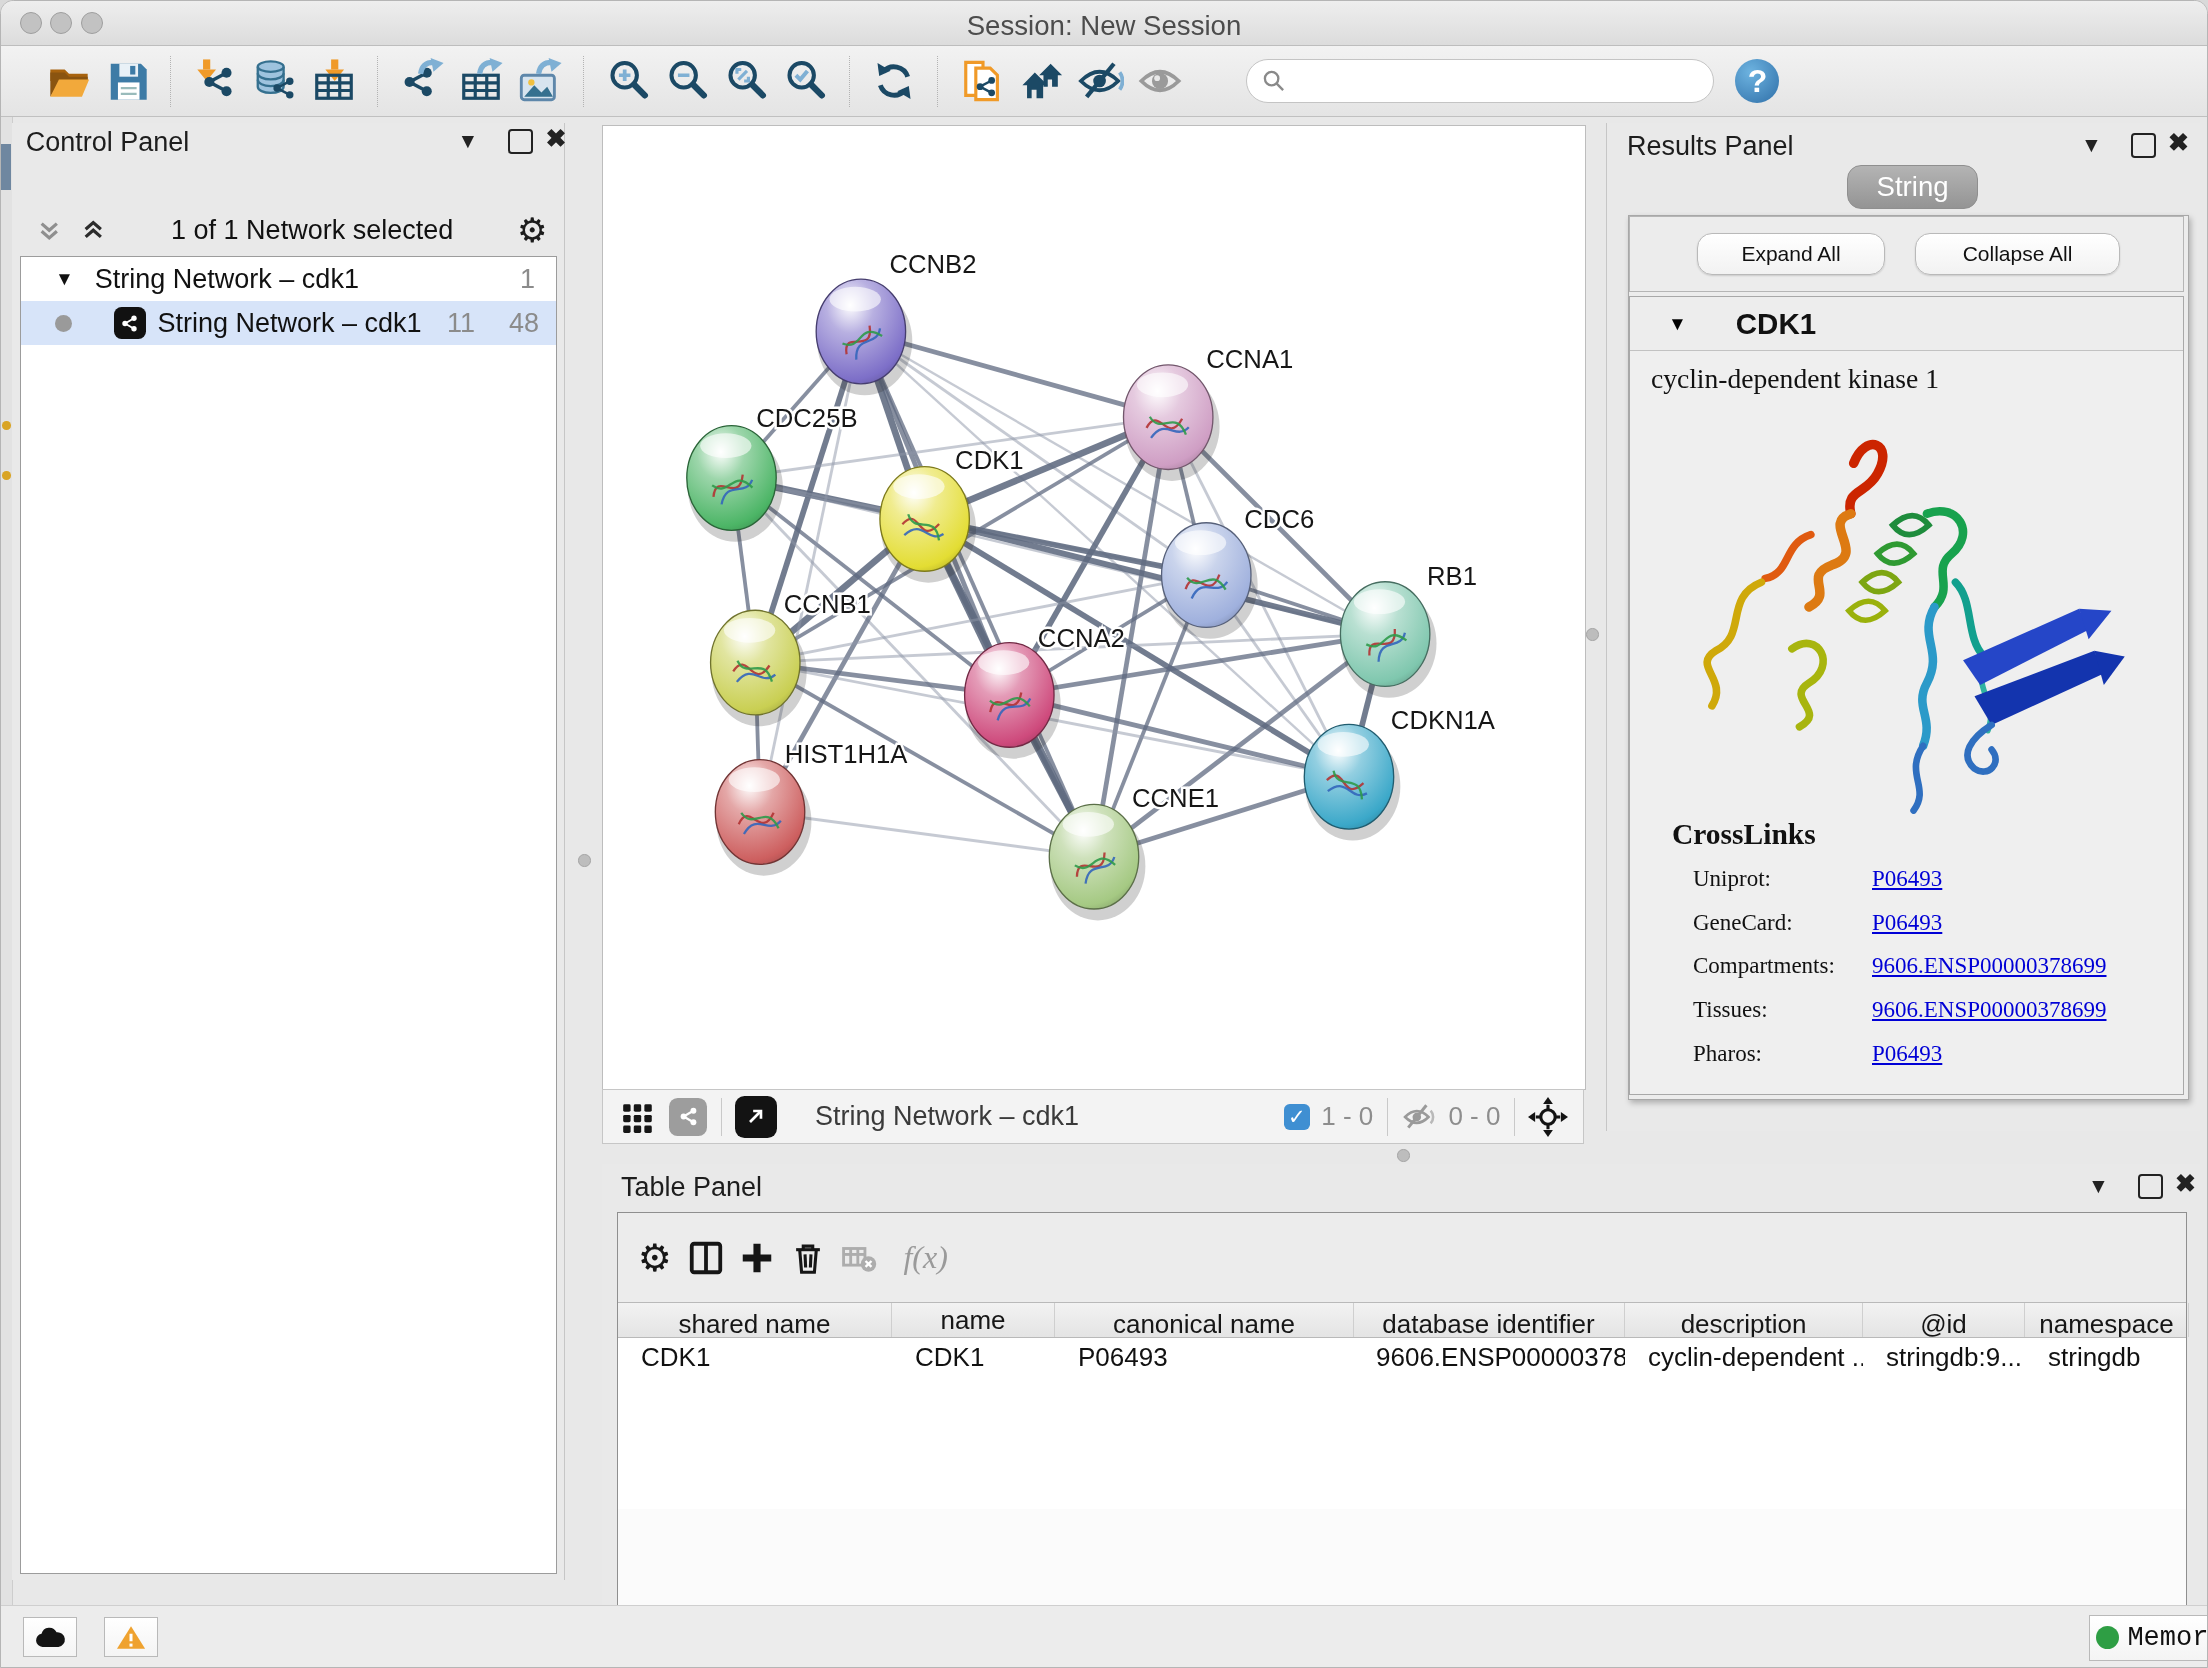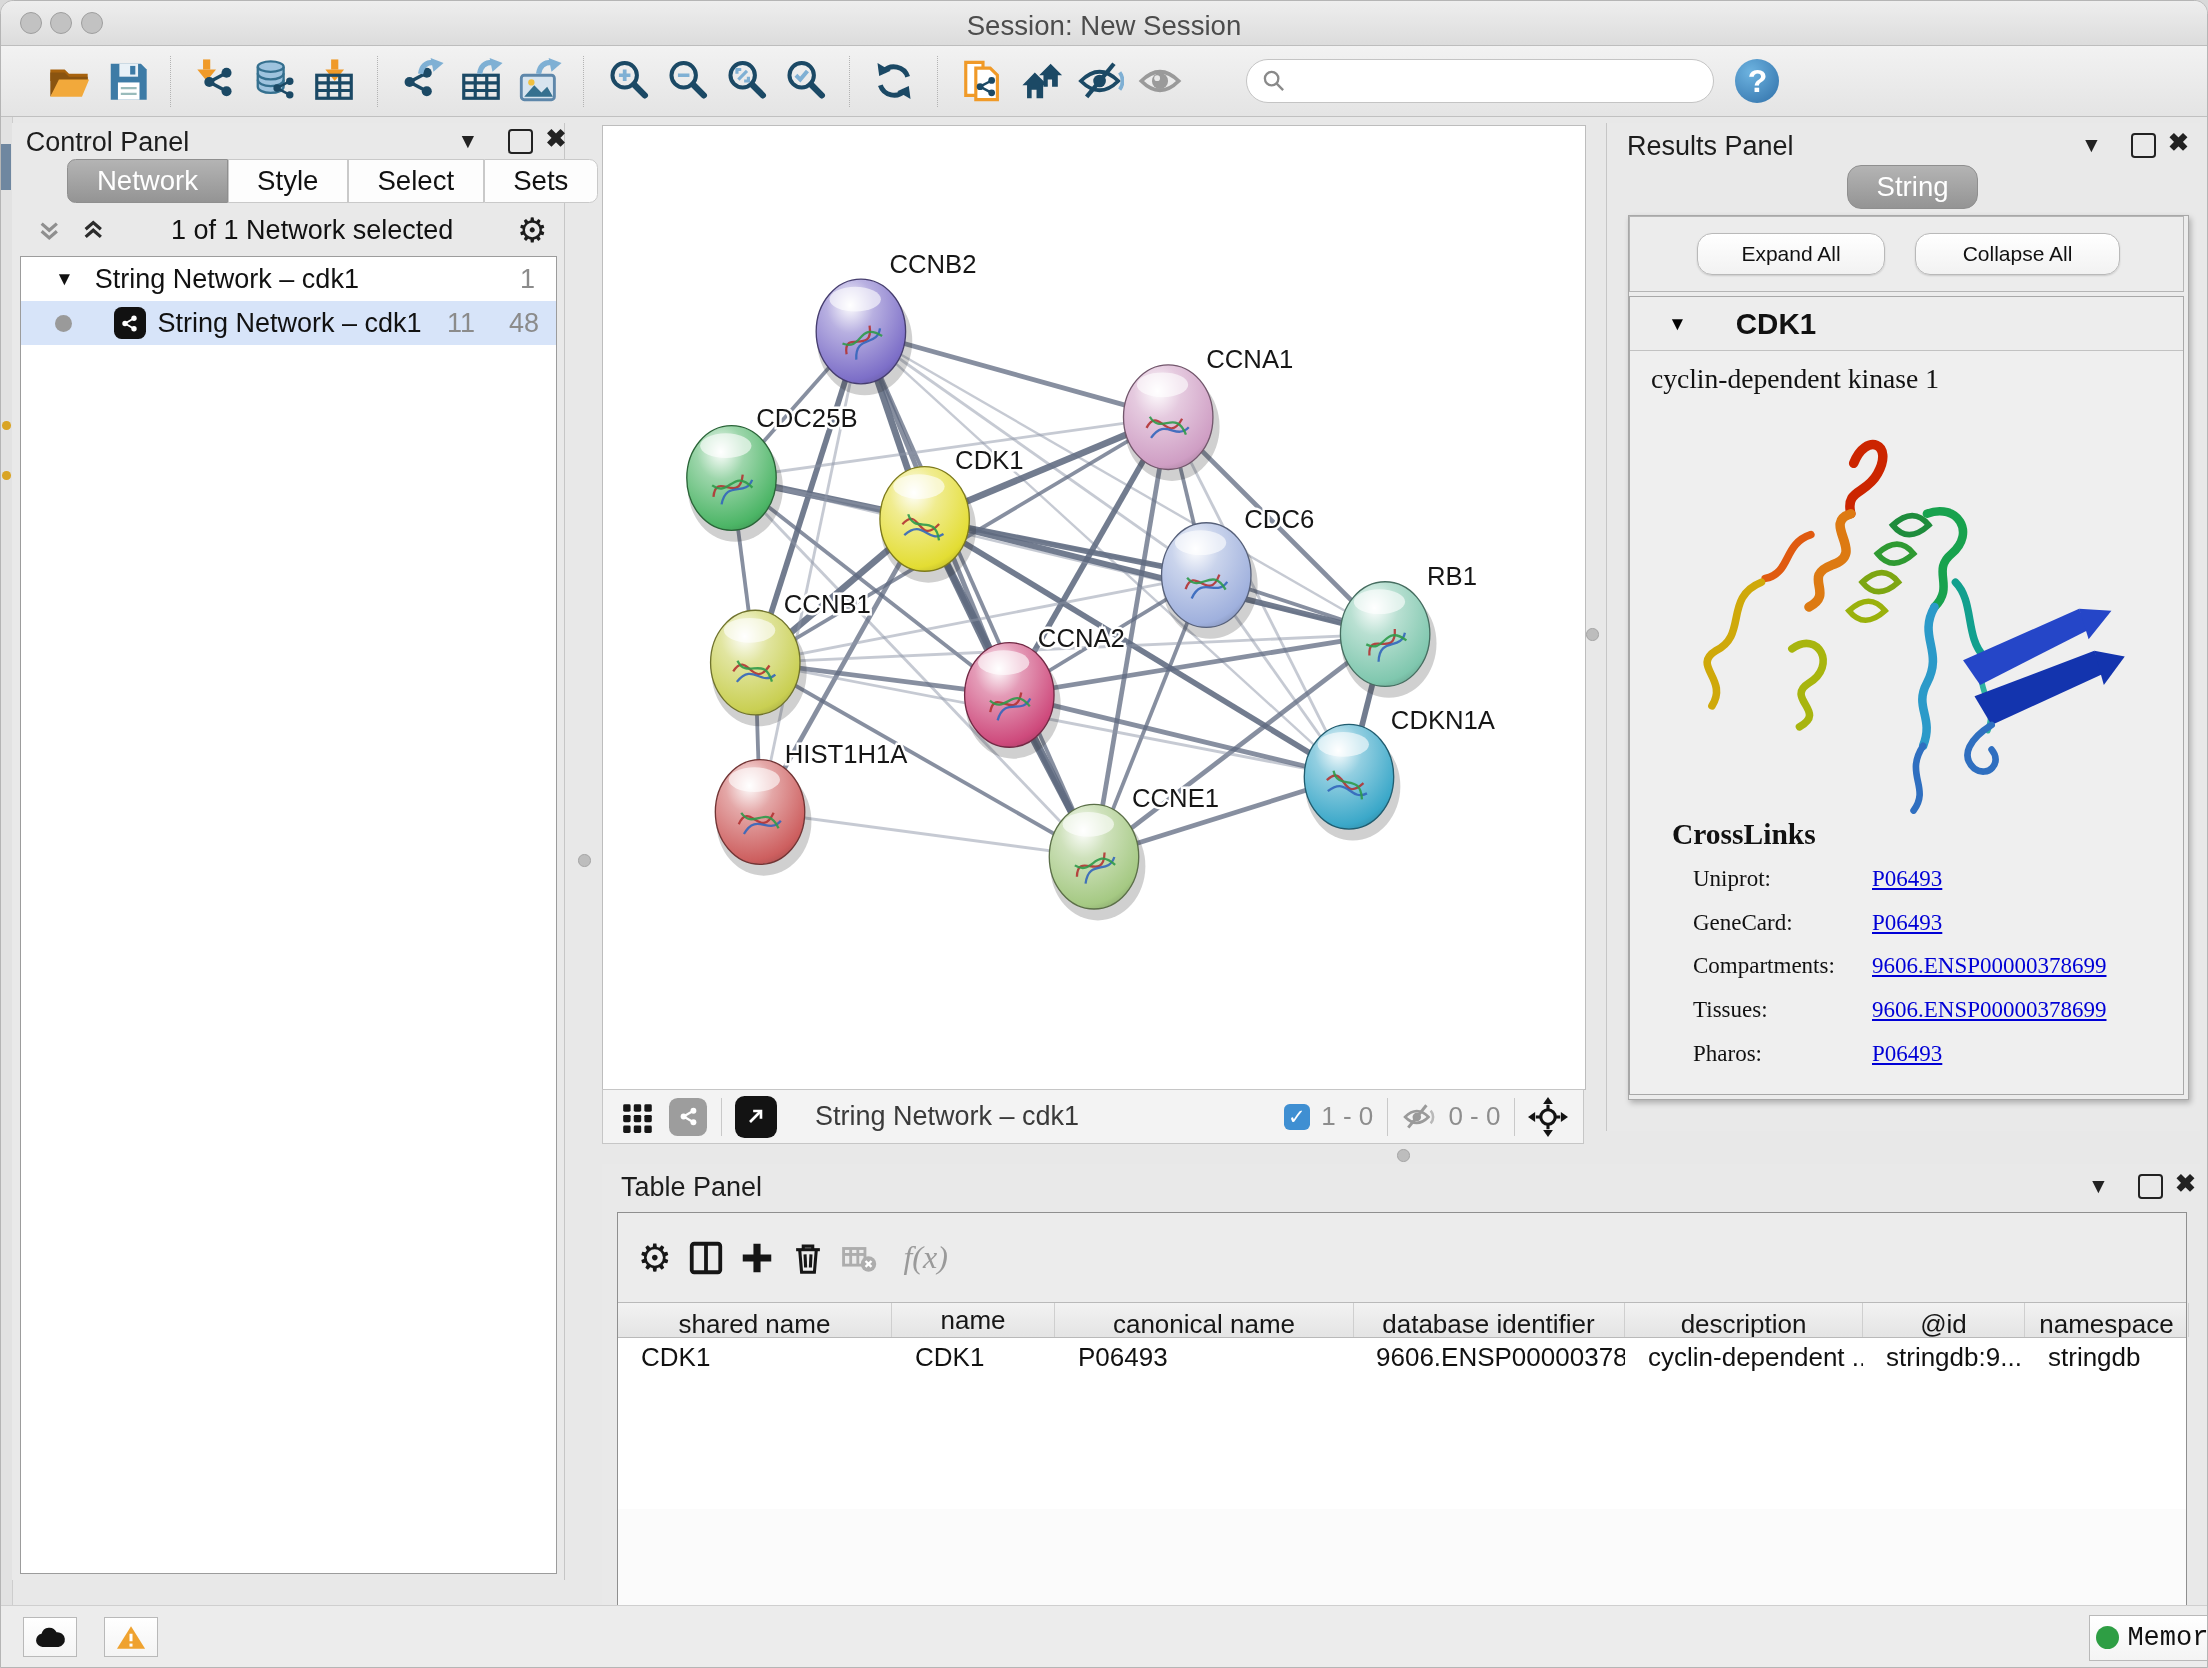--- a/index.html
+++ b/index.html
@@ -285,26 +285,20 @@
     <div class="ab" style="left:1px;top:304px;width:8.6px;height:8.6px;border-radius:50%;background:#d9a425;"></div>
     <div class="ab" style="left:1px;top:354px;width:8.6px;height:8.6px;border-radius:50%;background:#d9a425;"></div>
   </div>
 
   <div class="ab ctrl">
     <div class="ab panel-title" style="left:13.3px;top:3.8px;">Control Panel</div>
     <span class="ab" style="left:445px;top:5.7px;font-size:21px;color:#222;">▼</span>
     <span class="ab floatbox" style="left:496px;top:5.7px;"></span>
     <span class="ab win-ic" style="left:533px;top:2.9px;font-weight:bold;">✖</span>
 
-    <div class="ab tabbar" style="left:55px;top:36px;" id="ctrl-tabs">
-        <div class="tab sel">Network</div>
-        <div class="tab">Style</div>
-        <div class="tab">Select</div>
-        <div class="tab">Sets</div>
-      </div>
 
     <div class="ab" style="left:0;top:84px;width:552px;height:46px;display:flex;align-items:center;">
       <svg style="margin-left:23px;" width="28.5" height="28.5" viewBox="0 0 30 30">
           <g fill="none" stroke="#8f8f8f" stroke-width="3.4">
             <path d="M7 8 l8 7 8-7"></path>
             <path d="M7 16 l8 7 8-7"></path>
           </g>
         </svg>
       <svg style="margin-left:15px;" width="28.5" height="28.5" viewBox="0 0 30 30">
           <g fill="none" stroke="#2c2c2c" stroke-width="3.4">

